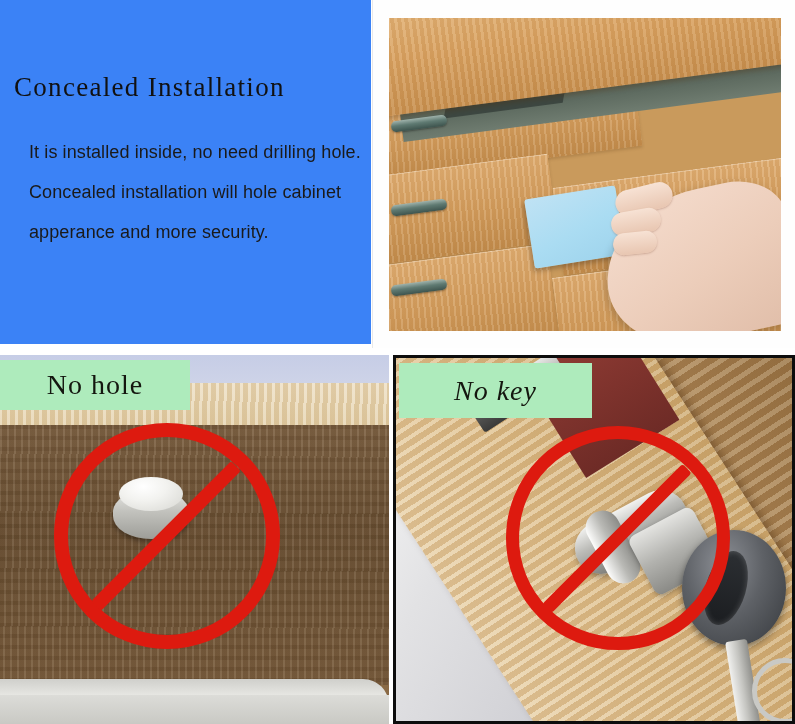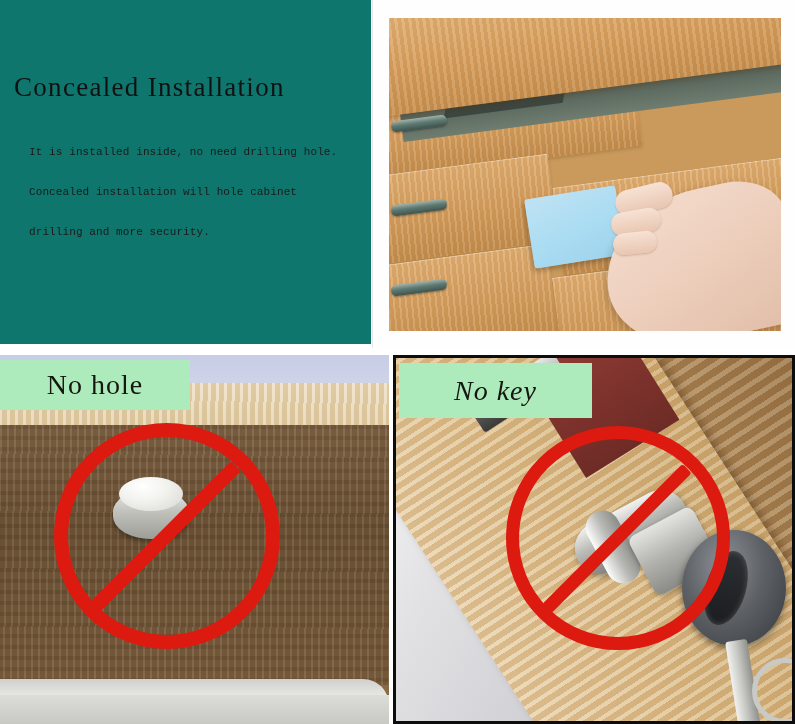--- a/index.html
+++ b/index.html
@@ -24,39 +24,39 @@
     position: absolute;
     left: 0; top: 0;
     width: 795px; height: 348px;
   }
 
   
   .info-panel {
     position: absolute;
     left: 0; top: 0;
     width: 371px; height: 344px;
-    background: #0f766e;
+    background: #3b82f6;
   }
   .info-title {
     position: absolute;
     left: 14px; top: 72px;
     font-size: 27px;
     font-family: "Liberation Serif", serif;
     color: #111111;
     letter-spacing: 1.3px;
     white-space: nowrap;
   }
   .info-lines {
     position: absolute;
     left: 29px; top: 132px;
     width: 330px;
   }
   .info-line {
-    font-size: 11px;
-    font-family: Liberation Mono, monospace;
+    font-size: 18px;
+    font-family: Liberation Sans, sans-serif;
     color: #1a1a1a;
     line-height: 40px;
     white-space: nowrap;
     letter-spacing: 0.1px;
   }
 
   
   .photo-frame {
     position: absolute;
     left: 372px; top: 0;
@@ -420,21 +420,21 @@
 
 <div class="page">
 
   <div class="top-row">
 
     <div class="info-panel">
       <div class="info-title">Concealed Installation</div>
       <div class="info-lines">
         <div class="info-line">It is installed inside, no need drilling hole.</div>
         <div class="info-line">Concealed installation will hole cabinet</div>
-        <div class="info-line">drilling and more security.</div>
+        <div class="info-line">apperance and more security.</div>
       </div>
     </div>
 
     <div class="photo-frame">
       <div class="photo-top">
         <div class="drawer drawer-a"></div>
         <div class="drawer drawer-b"></div>
         <div class="drawer drawer-c"></div>
         <div class="drawer drawer-d"></div>
         <div class="drawer drawer-e"></div>

